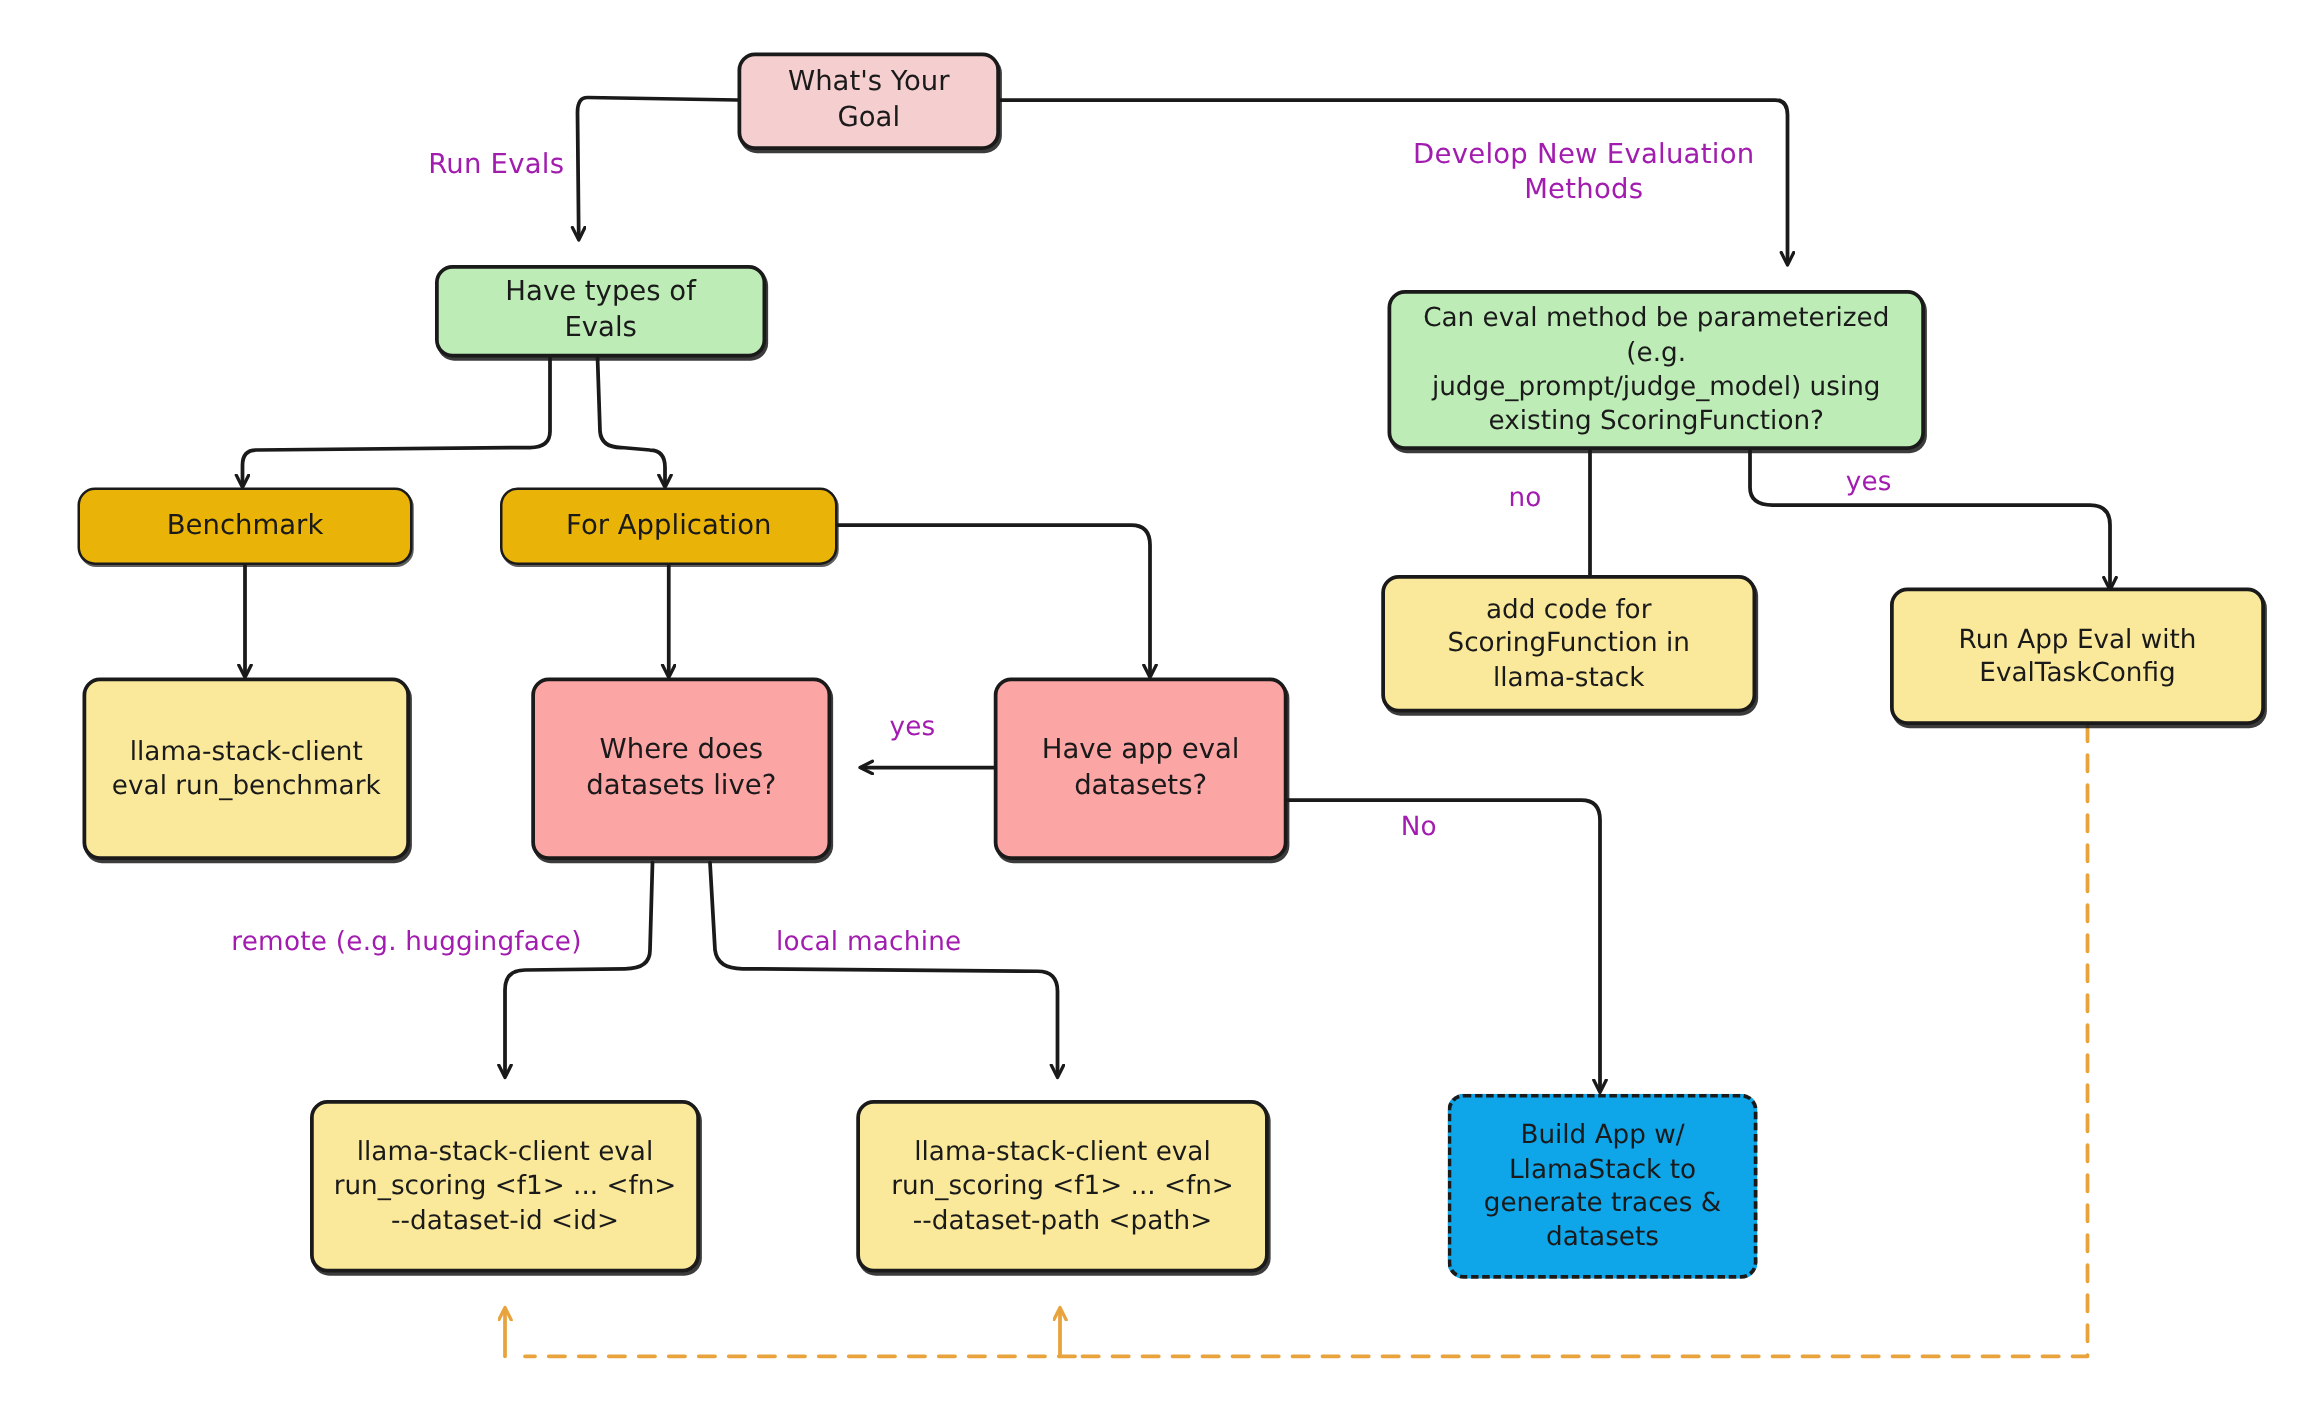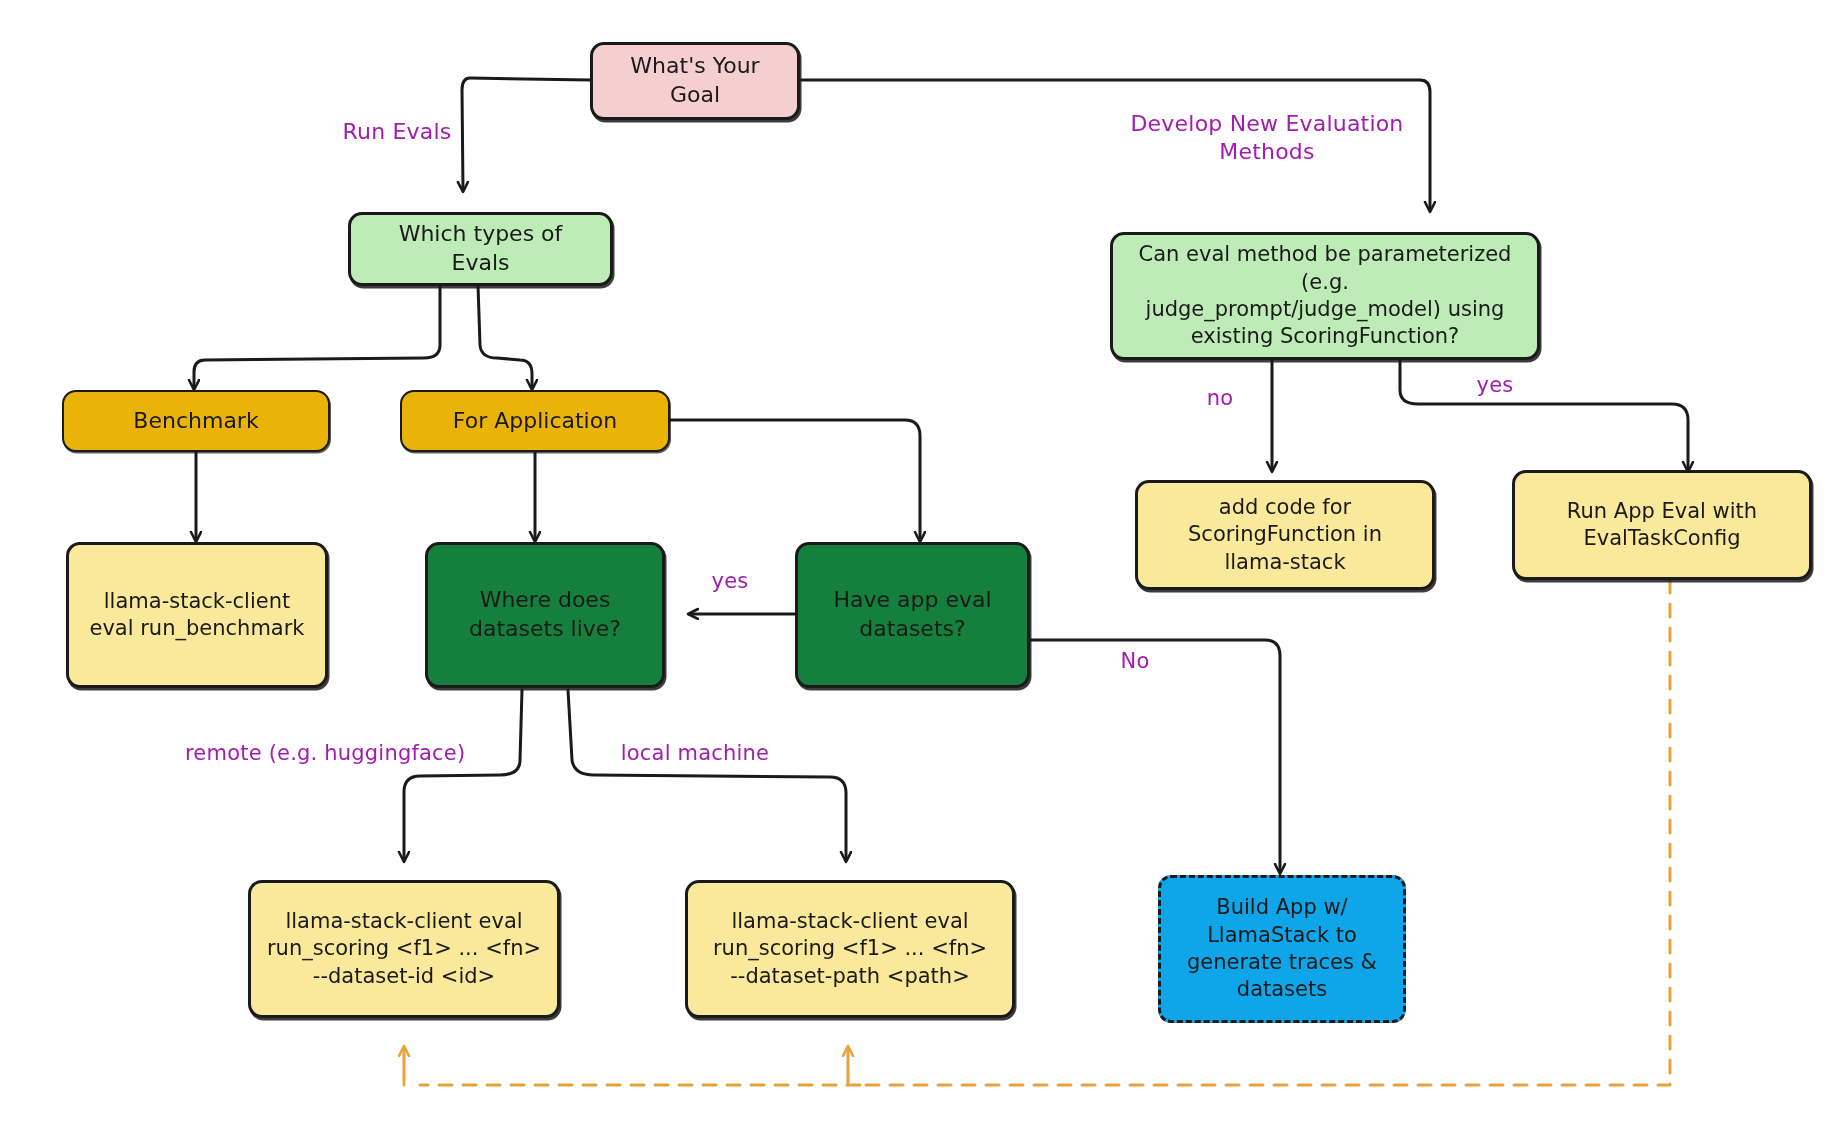--- a/index.html
+++ b/index.html
@@ -33,21 +33,21 @@
     border: 3px solid #1a1a1a;
     border-radius: 14px;
     color: #1a1a1a;
     line-height: 1.30;
     padding: 6px 10px;
     white-space: pre-line;
     box-shadow: 1.5px 2.5px 0 rgba(26,26,26,0.85);
   }
   .n-pink   { background: #f5cfcf; }
   .n-green  { background: #bdecb6; }
-  .n-blue   { background: #15803d; }
+  .n-blue   { background: #fca5a5; }
   .n-yellow { background: #fae99a; }
   .n-white  { background: #eab308; border-width: 2.4px; box-shadow: 1px 1.6px 0 rgba(26,26,26,0.7); }
   .n-dashed { background: #0ea5e9; border-style: dashed; border-width: 3px; box-shadow: none; border-radius: 13px; }
 
   .edge-label {
     position: absolute;
     color: #a21caf;
     font-size: 20px;
     line-height: 1.25;
     text-align: center;
@@ -107,32 +107,32 @@
     </g>
     <g fill="none" stroke="#e8a33d" stroke-width="3" stroke-linecap="round" stroke-linejoin="round">
       <path d="M404,1085 L404,1048" marker-end="url(#arrow-orange)"></path>
       <path d="M848,1085 L848,1048" marker-end="url(#arrow-orange)"></path>
     </g>
   </svg>
 
   <div class="node n-pink fs-22" style="left:590px; top:42px; width:210px; height:78px;">What's Your
 Goal</div>
 
-  <div class="node n-green fs-22" style="left:348px; top:212px; width:265px; height:74px;">Which types of
+  <div class="node n-green fs-22" style="left:348px; top:212px; width:265px; height:74px;">Have types of
 Evals</div>
 
   <div class="node n-green fs-21" style="left:1110px; top:232px; width:430px; height:128px;">Can eval method be parameterized (e.g.
 judge_prompt/judge_model) using
 existing ScoringFunction?</div>
 
   <div class="node n-white fs-22" style="left:62px; top:390px; width:268px; height:62px;">Benchmark</div>
 
   <div class="node n-white fs-22" style="left:400px; top:390px; width:270px; height:62px;">For Application</div>
 
-  <div class="node n-yellow fs-21" style="left:1105px; top:480px; width:300px; height:110px;margin-left:30px;">add code for
+  <div class="node n-yellow fs-21" style="left:1105px; top:460px; width:300px; height:110px;">add code for
 ScoringFunction in
 llama-stack</div>
 
   <div class="node n-yellow fs-21" style="left:1512px; top:470px; width:300px; height:110px;">Run App Eval with
 EvalTaskConfig</div>
 
   <div class="node n-yellow fs-21" style="left:66px; top:542px; width:262px; height:146px;">llama-stack-client
 eval run_benchmark</div>
 
   <div class="node n-blue fs-22" style="left:425px; top:542px; width:240px; height:146px;">Where does

